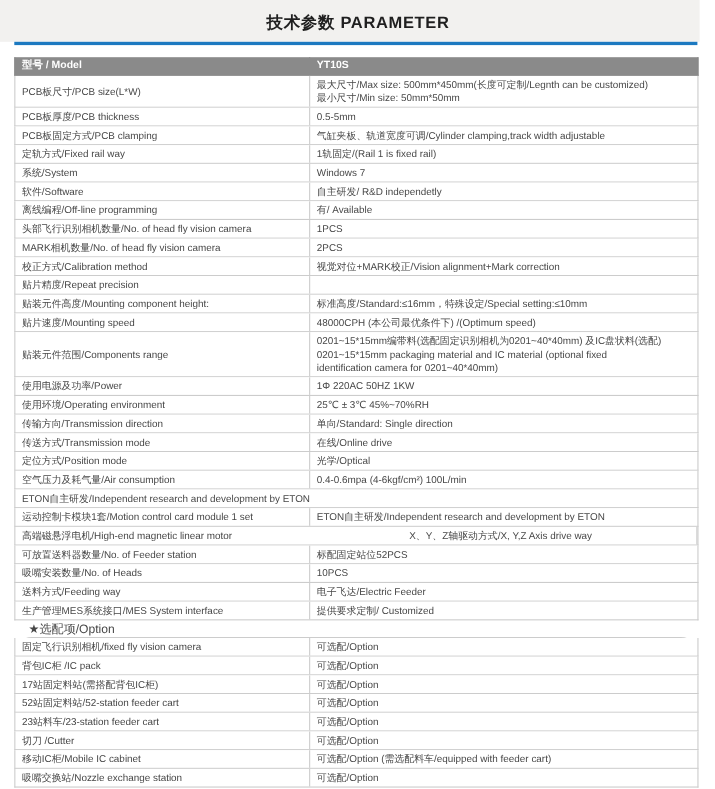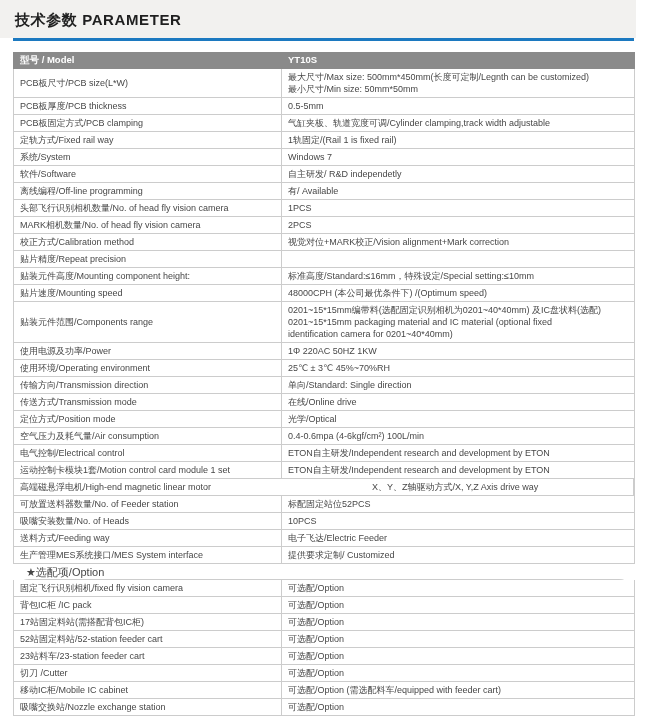--- a/index.html
+++ b/index.html
@@ -6,20 +6,21 @@
   html, body {
     width: 650px; height: 717px;
     background: #ffffff;
     font-family: "Liberation Sans", "DejaVu Sans", sans-serif;
     overflow: hidden;
   }
   .title-band {
     width: 636px; height: 38px;
     background: var(--band-bg, #f2f1ef);
     padding: 11px 0 0 15px;
+    text-align: center;
   }
   .page-title {
     font-size: 15px; font-weight: bold; color: #1f1f1f;
     letter-spacing: 0.6px;
   }
   .accent-line {
     margin-left: 13px; width: 621px; height: 3px;
     background: var(--accent, #1c79c0);
   }
   .tbl {
@@ -193,21 +194,20 @@
           <div>光学/Optical</div>
         </div>
       </div>
       <div class="tr">
         <div class="td c1">空气压力及耗气量/Air consumption</div>
         <div class="td c2">
           <div>0.4-0.6mpa (4-6kgf/cm²)  100L/min</div>
         </div>
       </div>
       <div class="tr">
-        <div class="td c1">电气控制/Electrical control</div>
         <div class="td c2">
           <div>ETON自主研发/Independent research and development by ETON</div>
         </div>
       </div>
       <div class="tr">
         <div class="td c1">运动控制卡模块1套/Motion control card module 1 set</div>
         <div class="td c2">
           <div>ETON自主研发/Independent research and development by ETON</div>
         </div>
       </div>

